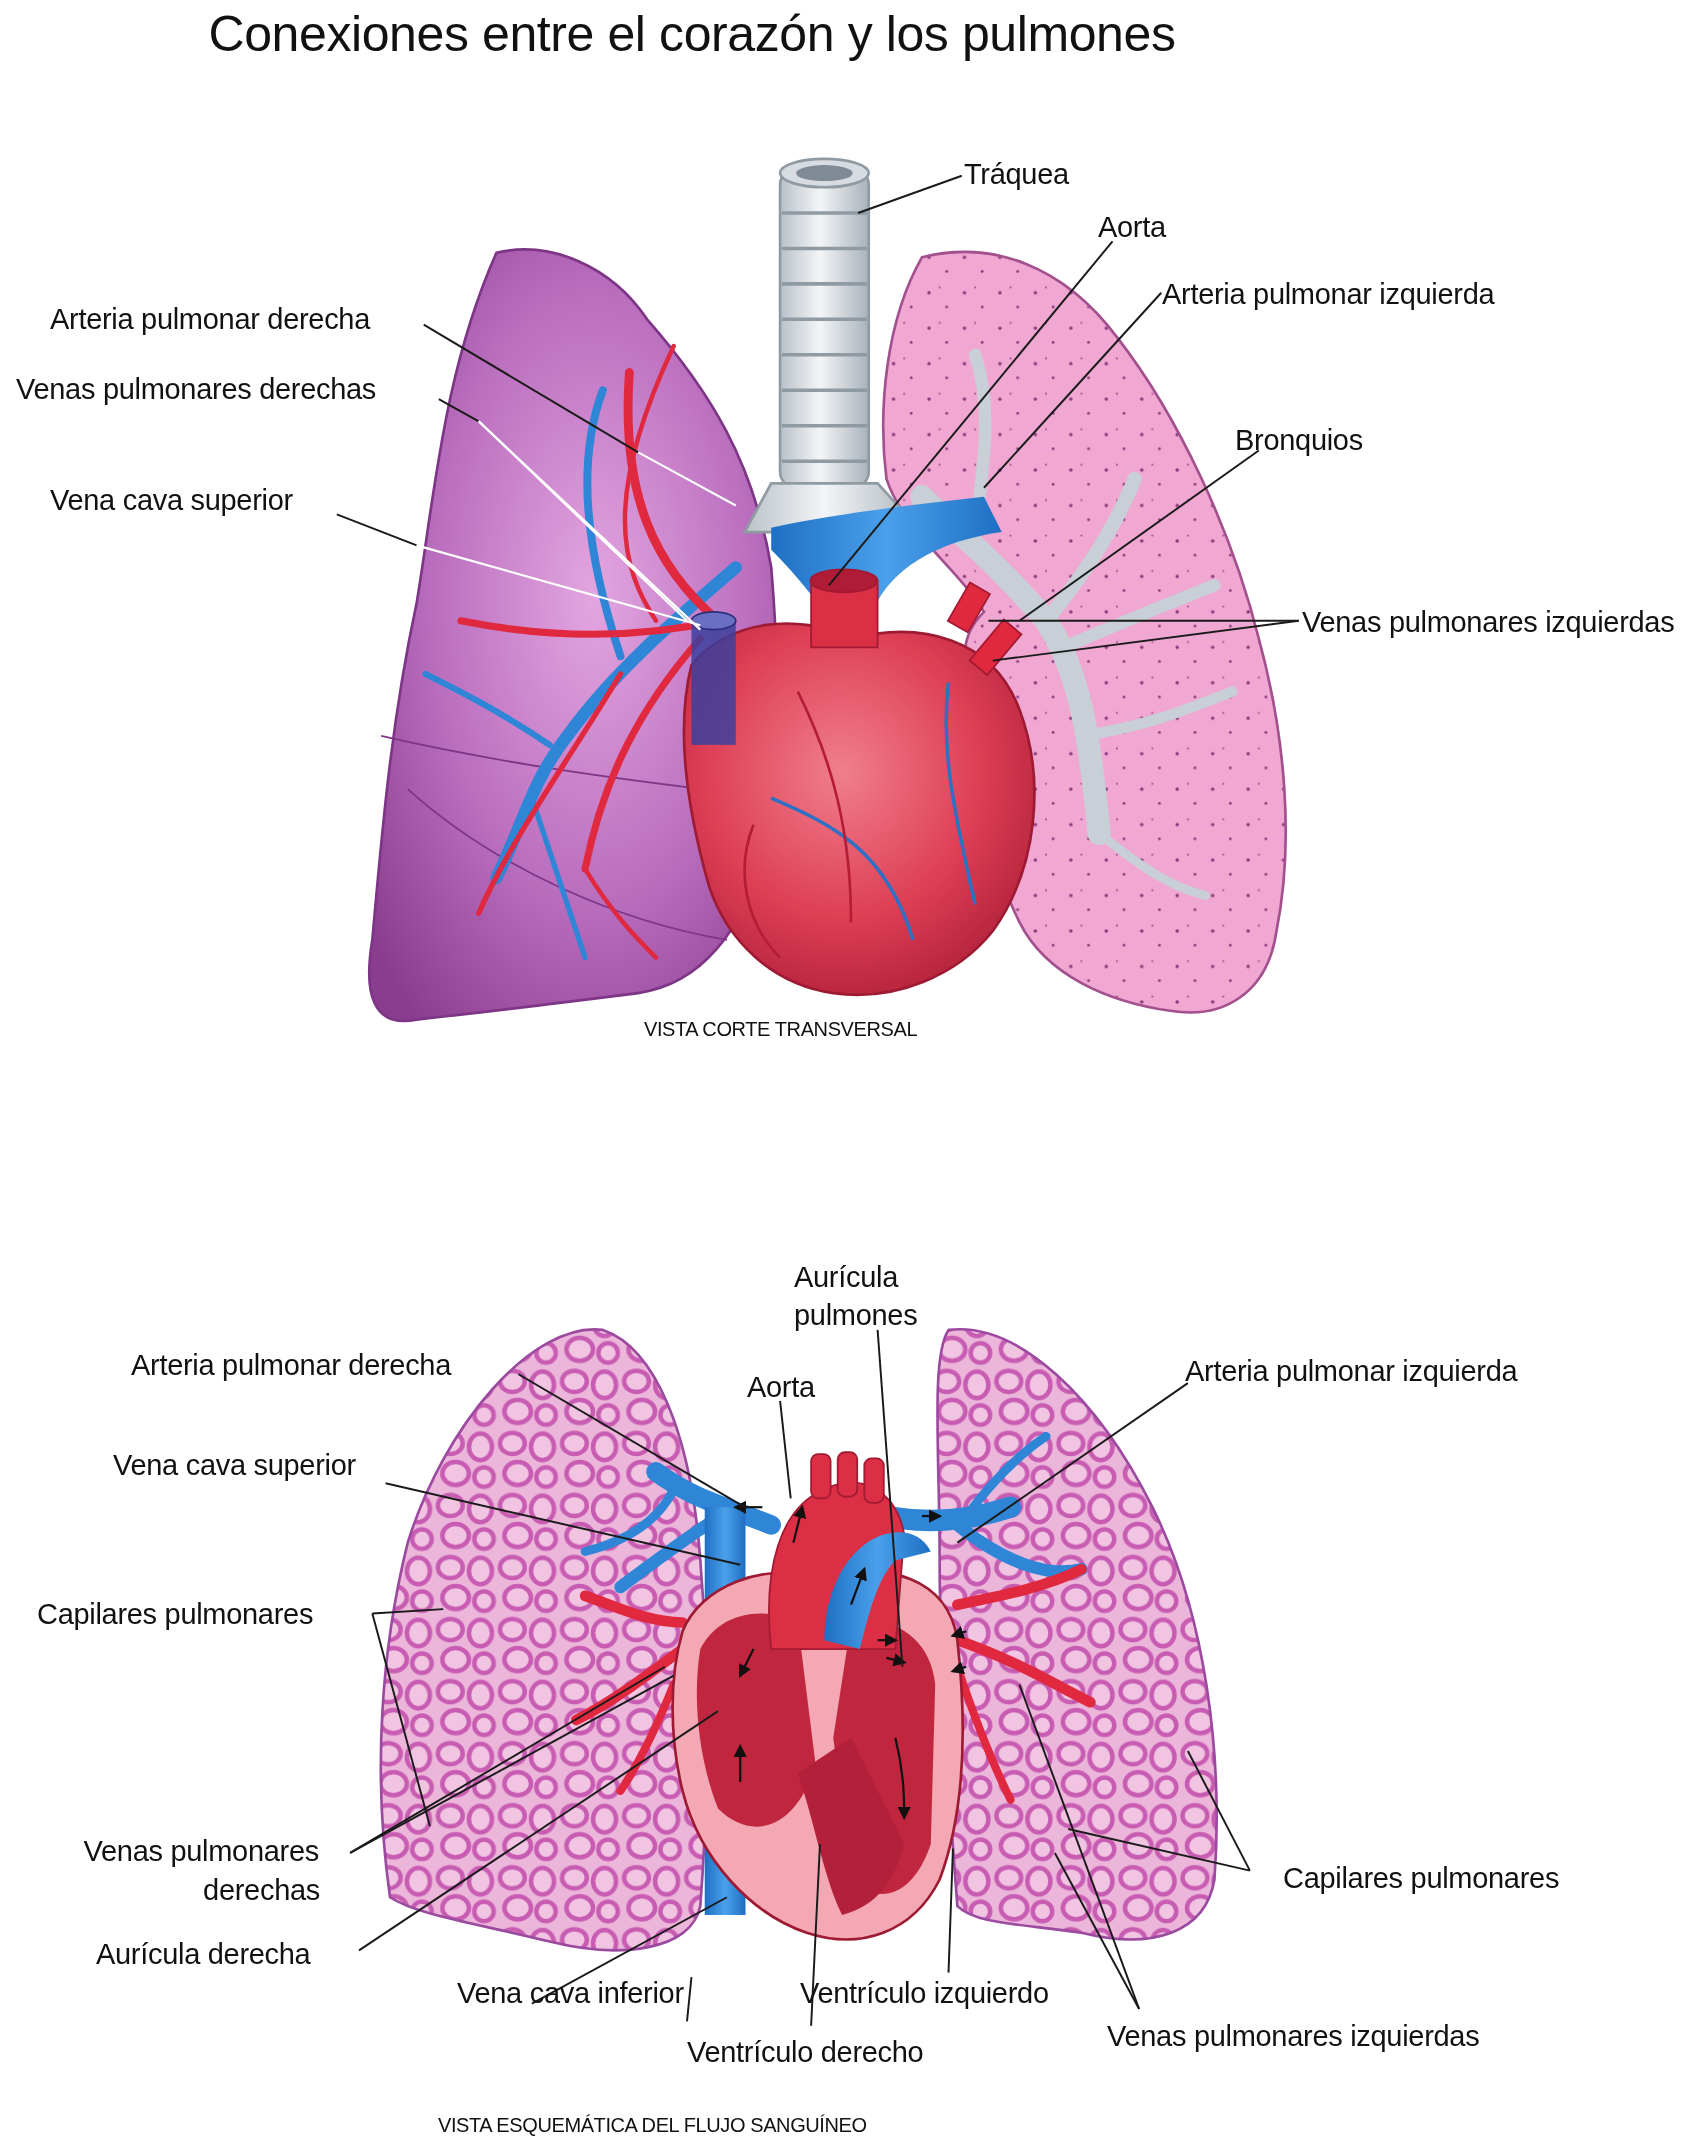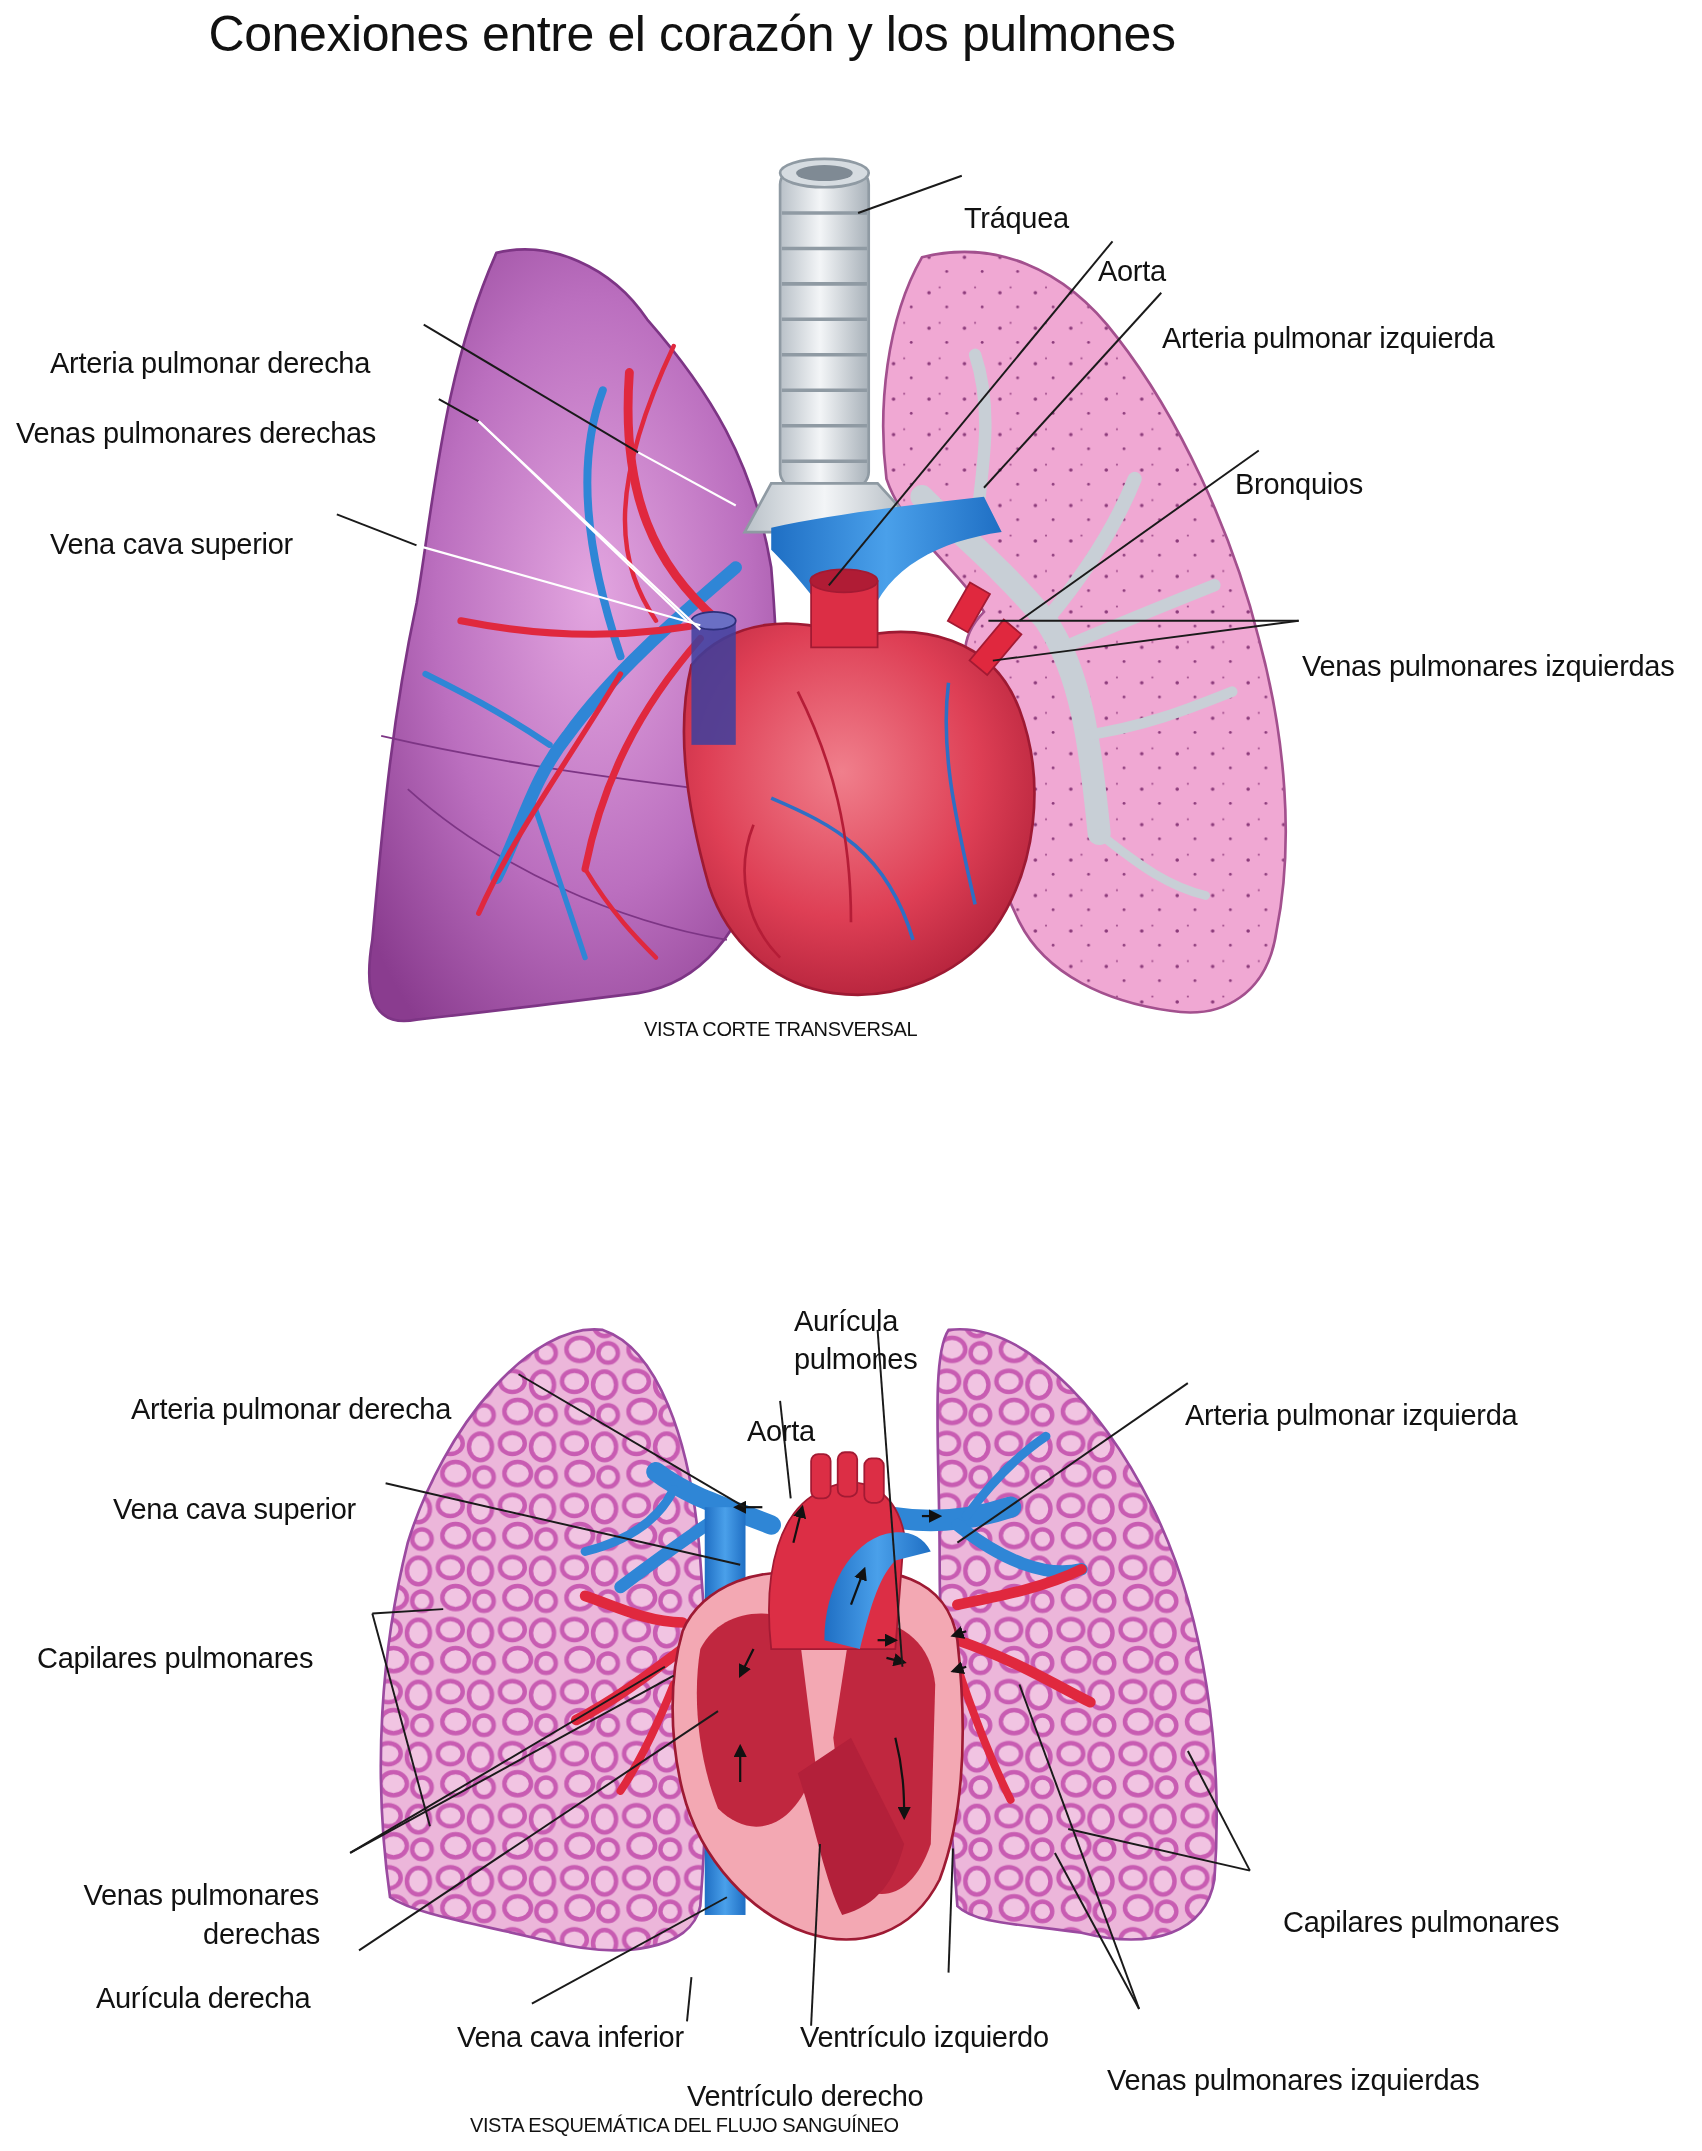--- a/index.html
+++ b/index.html
@@ -1,20 +1,20 @@
 <!DOCTYPE html>
 <html style="font-size:14px"><head>
 <meta charset="utf-8">
 <style>
   html, body { margin:0; padding:0; background:#ffffff; }
   body { width:1702px; height:2151px; position:relative; overflow:hidden;
          font-family:"Liberation Sans", "DejaVu Sans", sans-serif; color:#111; }
   .title { position:absolute; left:0; top:5.3px; width:1384px; text-align:center;
            font-size:50px; font-weight:400; letter-spacing:-0.4px; }
-  .lbl { position:absolute; font-size:29px; white-space:nowrap; color:#111; letter-spacing:-0.3px;margin-top:44px; }
+  .lbl { position:absolute; font-size:29px; white-space:nowrap; color:#111; letter-spacing:-0.3px; }
   .lbl.r { text-align:right; }
   .caption { position:absolute; font-size:20px; letter-spacing:-0.4px; white-space:nowrap; }
   svg.art { position:absolute; left:0; top:0; }
   .leader { stroke:#1a1a1a; stroke-width:2.2; fill:none; }
   .leader-w { stroke:#ffffff; stroke-width:2.4; fill:none; }
 </style>
 </head>
 <body>
 
 <div class="title">Conexiones entre el corazón y los pulmones</div>
@@ -246,14 +246,14 @@
 <div class="lbl" style="left:113px; top:1449px;">Vena cava superior</div>
 <div class="lbl" style="left:37px; top:1598px;">Capilares pulmonares</div>
 <div class="lbl r" style="left:0px; width:319px; top:1835px;">Venas pulmonares</div>
 <div class="lbl r" style="left:1px; width:319px; top:1874px;">derechas</div>
 <div class="lbl" style="left:96px; top:1938px;">Aurícula derecha</div>
 <div class="lbl" style="left:457px; top:1977px;">Vena cava inferior</div>
 <div class="lbl" style="left:687px; top:2036px;">Ventrículo derecho</div>
 <div class="lbl" style="left:800px; top:1977px;">Ventrículo izquierdo</div>
 <div class="lbl" style="left:1283px; top:1862px;">Capilares pulmonares</div>
 <div class="lbl" style="left:1107px; top:2020px;">Venas pulmonares izquierdas</div>
-<div class="caption" style="left:438px; top:2114px;margin-left:32px;">VISTA ESQUEMÁTICA DEL FLUJO SANGUÍNEO</div>
+<div class="caption" style="left:438px; top:2114px;">VISTA ESQUEMÁTICA DEL FLUJO SANGUÍNEO</div>
 
 
 </body></html>

